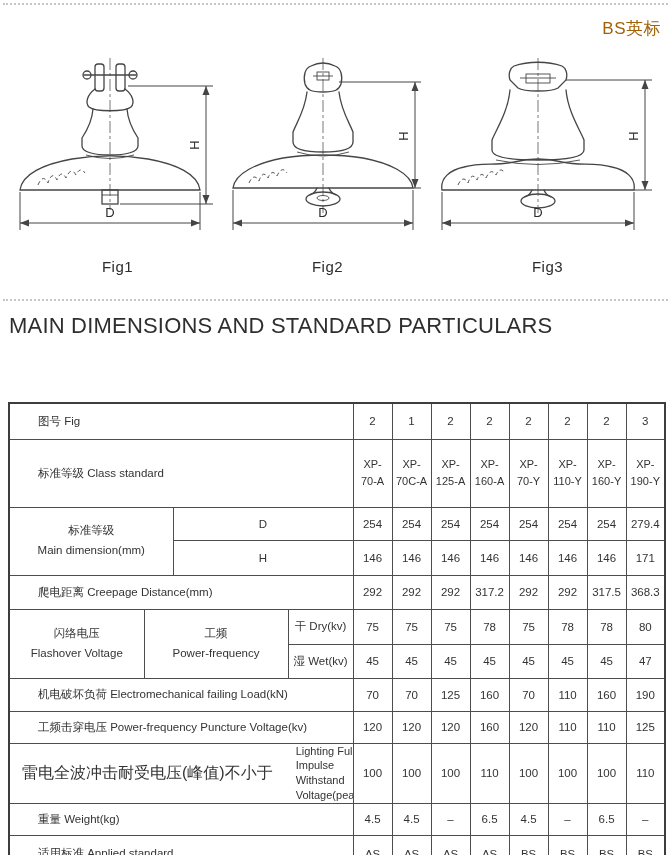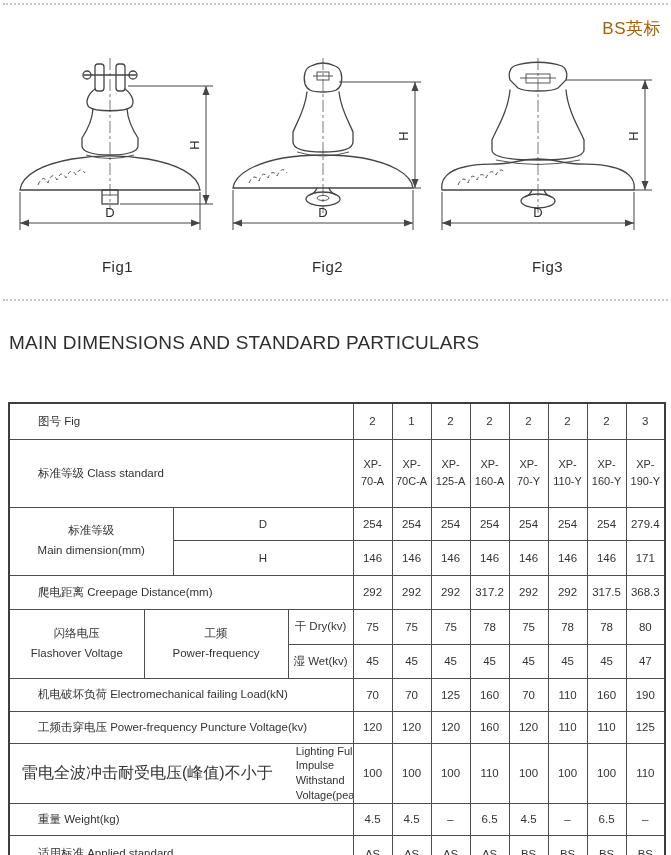--- a/index.html
+++ b/index.html
@@ -23,21 +23,21 @@
   svg .ln { stroke:#454545; stroke-width:1.3; fill:none; stroke-linecap:round; }
   svg .thin { stroke:#454545; stroke-width:0.9; fill:none; }
   svg .cl { stroke:#555; stroke-width:0.8; fill:none; stroke-dasharray:12 3 3 3; }
   svg .dash { stroke:#555; stroke-width:1; fill:none; stroke-dasharray:4 3; }
   svg .dim { stroke:#454545; stroke-width:1; fill:none; }
   svg .arr { fill:#454545; stroke:none; }
   svg text { font-family:"Liberation Sans",sans-serif; font-size:13px; fill:#2c2c2c; }
 
   .titles { position:absolute; left:9px; top:312px; }
   .title-zh { font-size:28px; font-weight:600; color:#2e2e2e; letter-spacing:1px; }
-  .title-en { font-size:19px; color:#2e2e2e; margin-top:20px; letter-spacing:0.2px; }
+  .title-en { font-size:22px; color:#2e2e2e; margin-top:1px; letter-spacing:0.2px; }
 
   table.spec {
     position:absolute; left:8px; top:402px;
     width:656px; border-collapse:collapse; table-layout:fixed;
     border:2px solid #3d3d3d;
   }
   table.spec td {
     border:1px solid #4d4d4d;
     font-size:11.5px; color:#333;
     vertical-align:middle;

